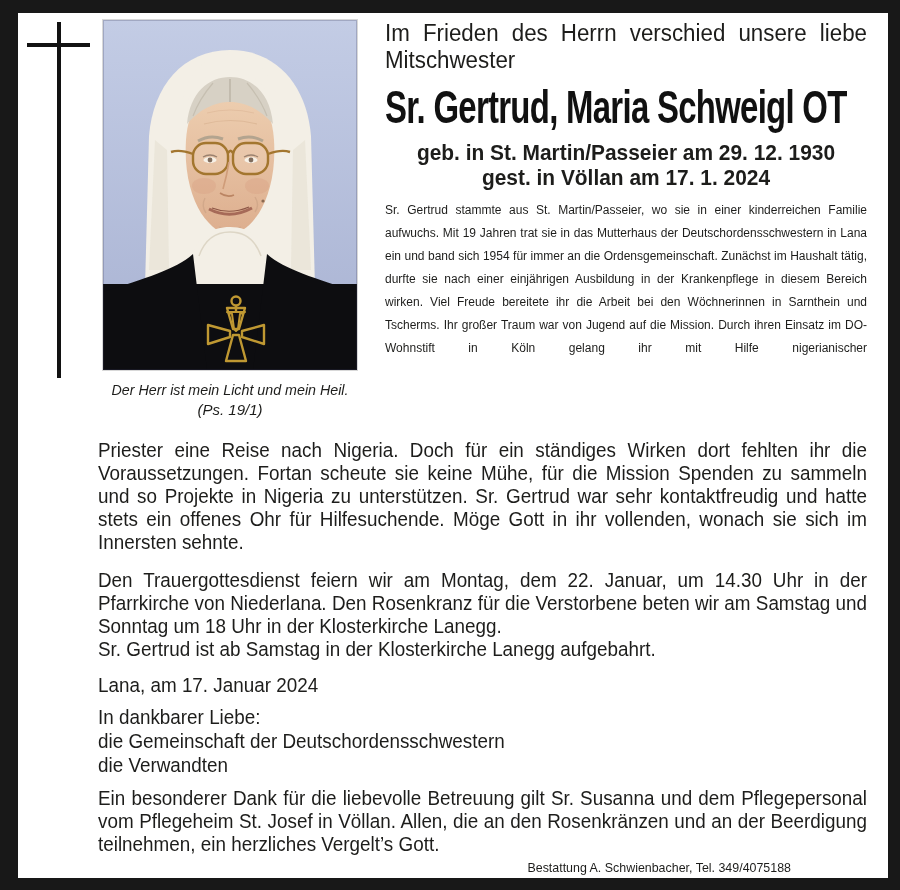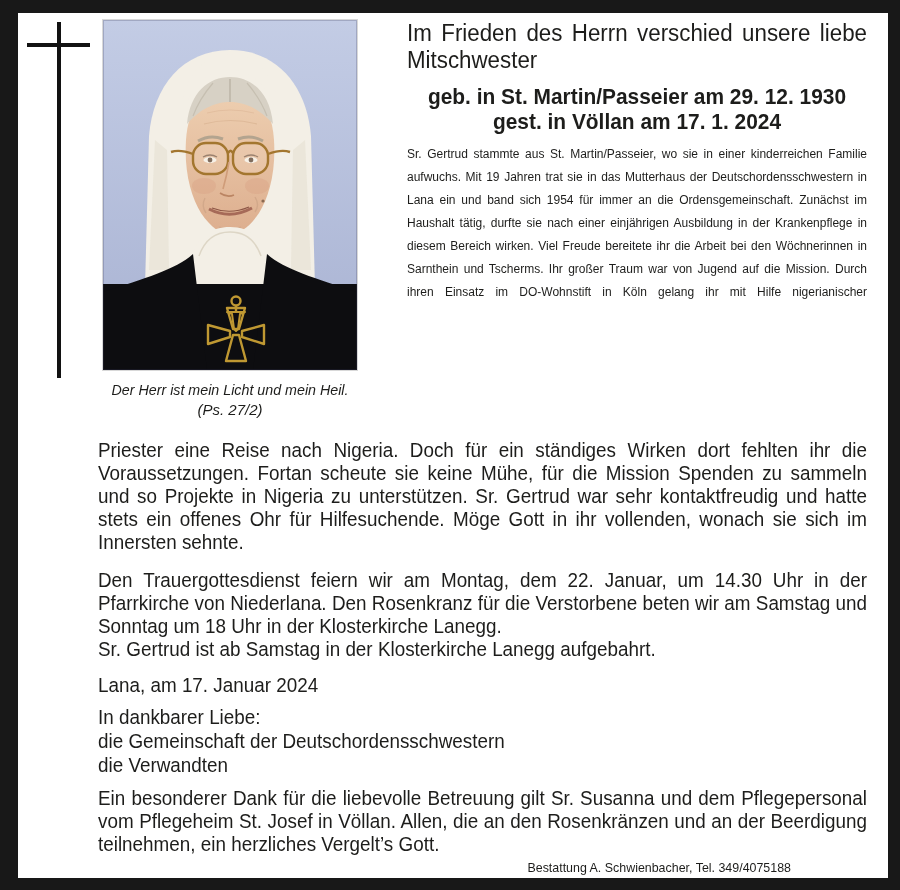--- a/index.html
+++ b/index.html
@@ -25,21 +25,21 @@
   .mc-h { position:absolute; left:9px;  top:30px; width:63px;  height:3.5px; background:#121212; }
 
   
   .top-section { display:flex; align-items:flex-start; min-height:418px; }
   .photo-block { flex:0 0 259px; width:259px; padding-left:5px; }
   .photo-frame { width:254px; height:350px; background:#b5bfdc; overflow:hidden; box-shadow:0 0 0 1px #d8d8d8; }
   .photo-frame svg { display:block; }
   .photo-caption { margin-top:9px; text-align:center; font-style:italic; font-size:15.5px; line-height:21px; white-space:nowrap; }
   .photo-caption-2 { text-align:center; font-style:italic; font-size:15px; line-height:20px; }
 
-  .right-col { flex:1 1 auto; min-width:0; padding-left:28px;margin-left:22px; }
+  .right-col { flex:1 1 auto; min-width:0; padding-left:28px; }
 
   
   .cond95 { transform:scaleX(0.95); transform-origin:0 0; width:105.263%; }
   .cond92 { transform:scaleX(0.92); transform-origin:0 0; width:108.696%; }
 
   .intro { font-size:23.5px; line-height:27px; }
   .intro .l1 { text-align:justify; text-align-last:justify; }
 
   .deceased-name { margin-top:10px; overflow:visible; height:46px; }
   .deceased-name .inner {
@@ -152,27 +152,30 @@
               <path d="M129,294 L124,292 L138,292 L142,292 L137,294 L135,309 L133,311 L131,309 Z" stroke-width="2"></path>
               <path d="M130,309 L124,288 L142,288 L136,309 Z"></path>
               <path d="M130,315 L123,341 L143,341 L136,315 Z"></path>
               <path d="M127,311 L105,305 L105,324 L127,317 Z"></path>
               <path d="M139,311 L161,305 L161,324 L139,317 Z"></path>
             </g>
             <rect x="0.5" y="0.5" width="253" height="349" fill="none" stroke="rgba(60,60,90,0.25)"></rect>
           </svg>
         </div>
         <div class="photo-caption cond92">Der Herr ist mein Licht und mein Heil.</div>
-        <div class="photo-caption-2">(Ps. 27/2)</div>
+        <div class="photo-caption-2">(Ps. 19/1)</div>
       </div>
 
       <div class="right-col">
         <div class="intro cond95">
           <div class="l1">Im Frieden des Herrn verschied unsere liebe</div>
           <div class="l2">Mitschwester</div>
+        </div>
+        <div class="deceased-name">
+          <span class="inner">Sr. Gertrud, Maria Schweigl OT</span>
         </div>
         <div class="dates cond95">
           <div>geb. in St. Martin/Passeier am 29. 12. 1930</div>
           <div>gest. in Völlan am 17. 1. 2024</div>
         </div>
         <p class="bio-col">Sr. Gertrud stammte aus St. Martin/Passeier, wo sie in einer kinderreichen Familie aufwuchs. Mit 19 Jahren trat sie in das Mutterhaus der Deutschordensschwestern in Lana ein und band sich 1954 für immer an die Ordensgemeinschaft. Zunächst im Haushalt tätig, durfte sie nach einer einjährigen Ausbildung in der Krankenpflege in diesem Bereich wirken. Viel Freude bereitete ihr die Arbeit bei den Wöchnerinnen in Sarnthein und Tscherms. Ihr großer Traum war von Jugend auf die Mission. Durch ihren Einsatz im DO-Wohnstift in Köln gelang ihr mit Hilfe nigerianischer</p>
       </div>
     </div>
 
     <p class="bio-full cond92">Priester eine Reise nach Nigeria. Doch für ein ständiges Wirken dort fehlten ihr die Voraussetzungen. Fortan scheute sie keine Mühe, für die Mission Spenden zu sammeln und so Projekte in Nigeria zu unterstützen. Sr. Gertrud war sehr kontaktfreudig und hatte stets ein offenes Ohr für Hilfesuchende. Möge Gott in ihr vollenden, wonach sie sich im Innersten sehnte.</p>

